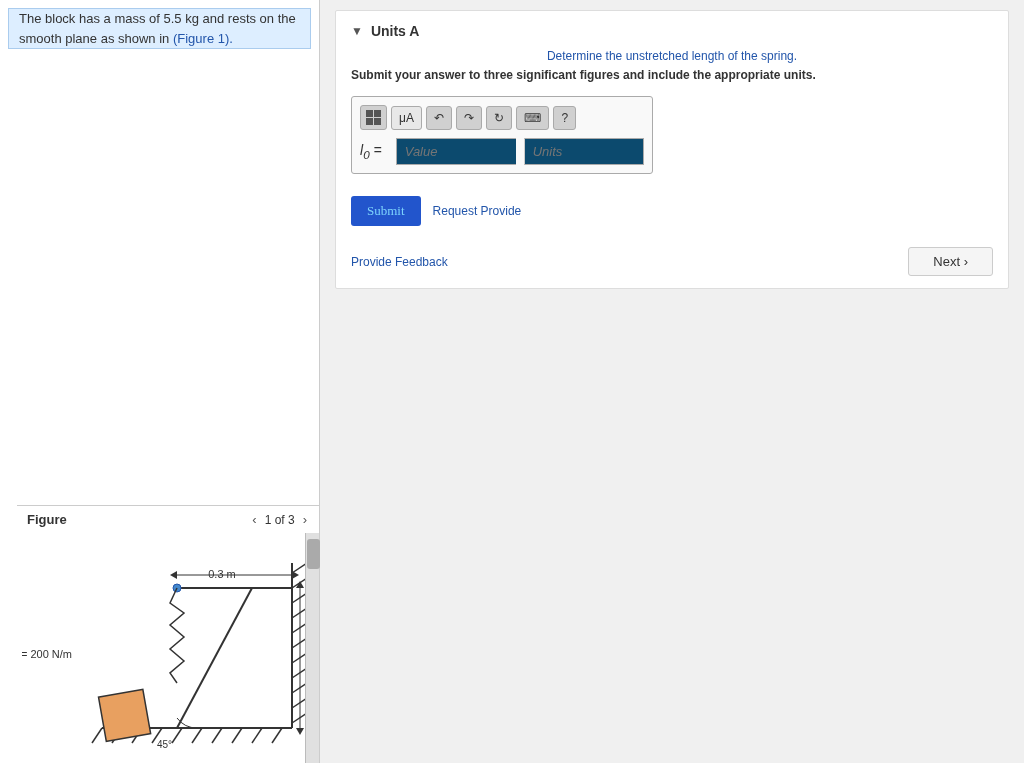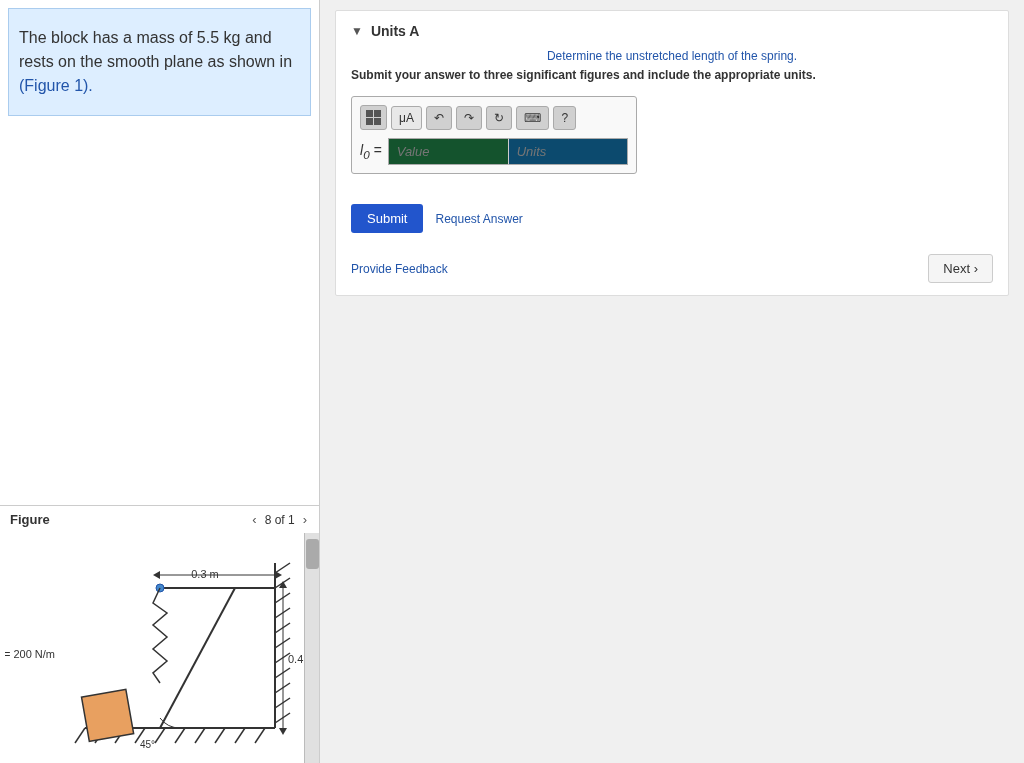--- a/index.html
+++ b/index.html
@@ -19,35 +19,36 @@
       background: #fff;
       display: flex;
       flex-direction: column;
       border-right: 1px solid #ccc;
       height: 100%;
     }
 
     .problem-text {
       background: #ddeeff;
       border: 1px solid #aaccee;
-      padding: 17px 10px;
+      padding: 0 10px;
       margin: 8px;
-      font-size: 16px;
+      font-size: 13px;
       color: #333;
       line-height: 1.5;
     }
 
     .problem-text a {
       color: #2255aa;
       text-decoration: none;
     }
 
     .figure-section {
       margin-top: auto;
       border-top: 1px solid #ccc;
+      margin-left: 17px;
     }
 
     .figure-header {
       display: flex;
       align-items: center;
       justify-content: space-between;
       padding: 6px 10px;
       background: #fff;
     }
 
@@ -128,21 +129,21 @@
       margin-bottom: 14px;
       font-weight: bold;
     }
 
     .answer-box {
       border: 1px solid #aaa;
       border-radius: 3px;
       padding: 8px;
       display: inline-block;
       background: #f9f9f9;
-      margin-bottom: 20px;
+      margin-bottom: 12px;
     }
 
     .toolbar {
       display: flex;
       align-items: center;
       gap: 4px;
       margin-bottom: 8px;
     }
 
     .toolbar-btn {
@@ -173,41 +174,41 @@
 
     .toolbar-btn.mu-btn {
       font-size: 12px;
       background: #e8e8e8;
       color: #333;
     }
 
     .input-row {
       display: flex;
       align-items: center;
-      gap: 0;
+      gap: 8px;
       justify-content: center;
     }
 
     .l0-label {
       font-style: italic;
       font-size: 14px;
       color: #333;
       margin-right: 6px;
       white-space: nowrap;
     }
 
     .value-input {
       width: 120px;
       border: 1px solid #aaa;
       padding: 5px 8px;
       font-size: 13px;
       color: #aaa;
       font-style: italic;
       outline: none;
-      background: #14532d;
+      background: #0c4a6e;
       border-right: none;
     }
 
     .units-input {
       width: 120px;
       border: 1px solid #aaa;
       border-left: 1px solid #ccc;
       padding: 5px 8px;
       font-size: 13px;
       color: #aaa;
@@ -218,26 +219,27 @@
 
     .action-row {
       display: flex;
       align-items: center;
       gap: 12px;
       margin-top: 10px;
     }
 
     .submit-btn {
       background: #2255cc;
-      color: #ffffff;
+      color: #7dd3fc;
       border: none;
       border-radius: 3px;
       padding: 7px 16px;
       font-size: 13px;
       cursor: pointer;
+      font-family: Liberation Serif, serif;
     }
 
     .request-link {
       color: #2255aa;
       text-decoration: none;
       font-size: 12px;
     }
 
     .bottom-row {
       display: flex;
@@ -250,41 +252,41 @@
     .provide-feedback-link {
       color: #2255aa;
       text-decoration: none;
       font-size: 12px;
     }
 
     .next-btn {
       background: #f5f5f5;
       border: 1px solid #ccc;
       border-radius: 3px;
-      padding: 6px 14px;
+      padding: 6px 24px;
       font-size: 13px;
       cursor: pointer;
       color: #333;
       text-align: right;
     }
   </style>
 </head>
 <body>
 
 <div class="left-panel">
   <div class="problem-text">
     <span>The block has a mass of 5.5 kg and rests on the smooth plane as shown in </span><a>(Figure 1).</a>
   </div>
 
   <div class="figure-section">
     <div class="figure-header">
       <span class="figure-title">Figure</span>
       <div class="figure-nav">
         <button>‹</button>
-        <span>8 of 1</span>
+        <span>1 of 3</span>
         <button>›</button>
       </div>
     </div>
 
     <div style="display:flex;">
       <div class="figure-canvas">
         
         <svg width="305" height="230" viewBox="0 0 305 230">
 
           <line x1="270" y1="30" x2="270" y2="195" stroke="#333" stroke-width="2"></line>
@@ -390,21 +392,21 @@
       
       <div class="input-row">
         <span class="l0-label"><i>l</i><sub>0</sub> =</span>
         <input class="value-input" type="text" placeholder="Value" style="">
         <input class="units-input" type="text" placeholder="Units" style="">
       </div>
     </div>
 
     <div class="action-row">
       <button class="submit-btn">Submit</button>
-      <a class="request-link" href="#">Request Answer</a>
+      <a class="request-link" href="#">Request Provide</a>
     </div>
 
     <div class="bottom-row">
       <a class="provide-feedback-link" href="#">Provide Feedback</a>
       <button class="next-btn">Next ›</button>
     </div>
   </div>
 </div>
 
 </body></html>

